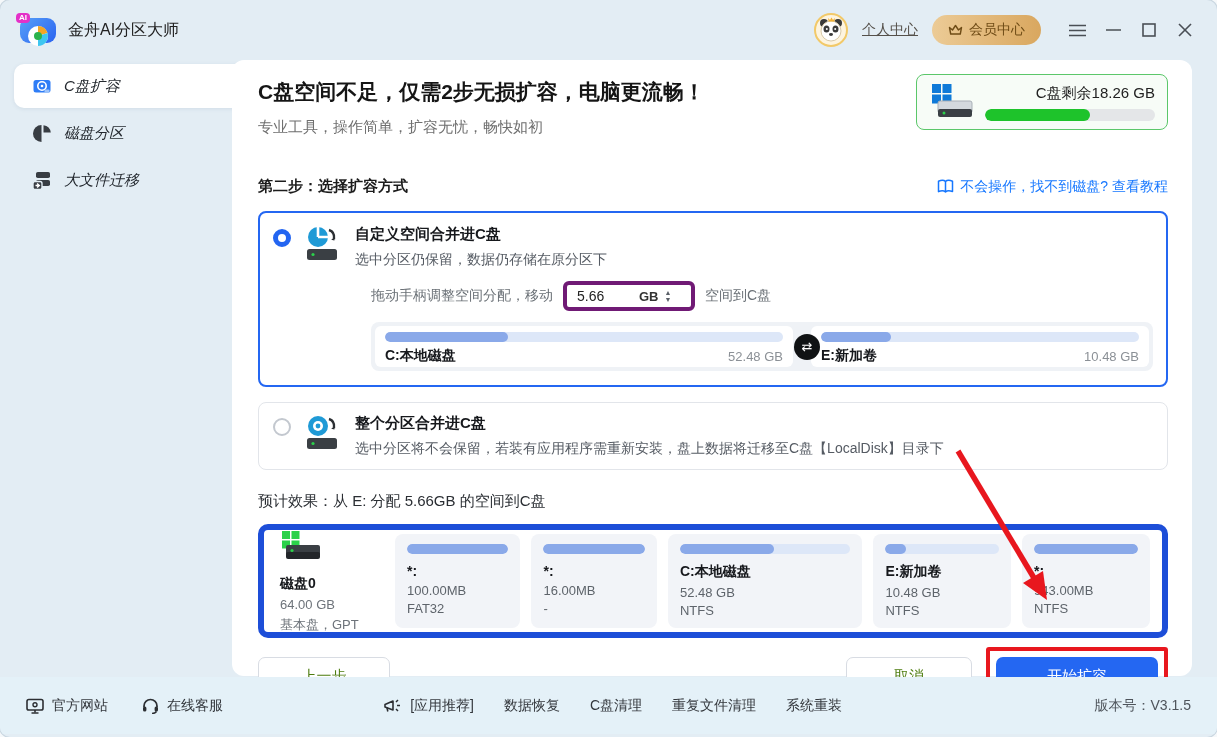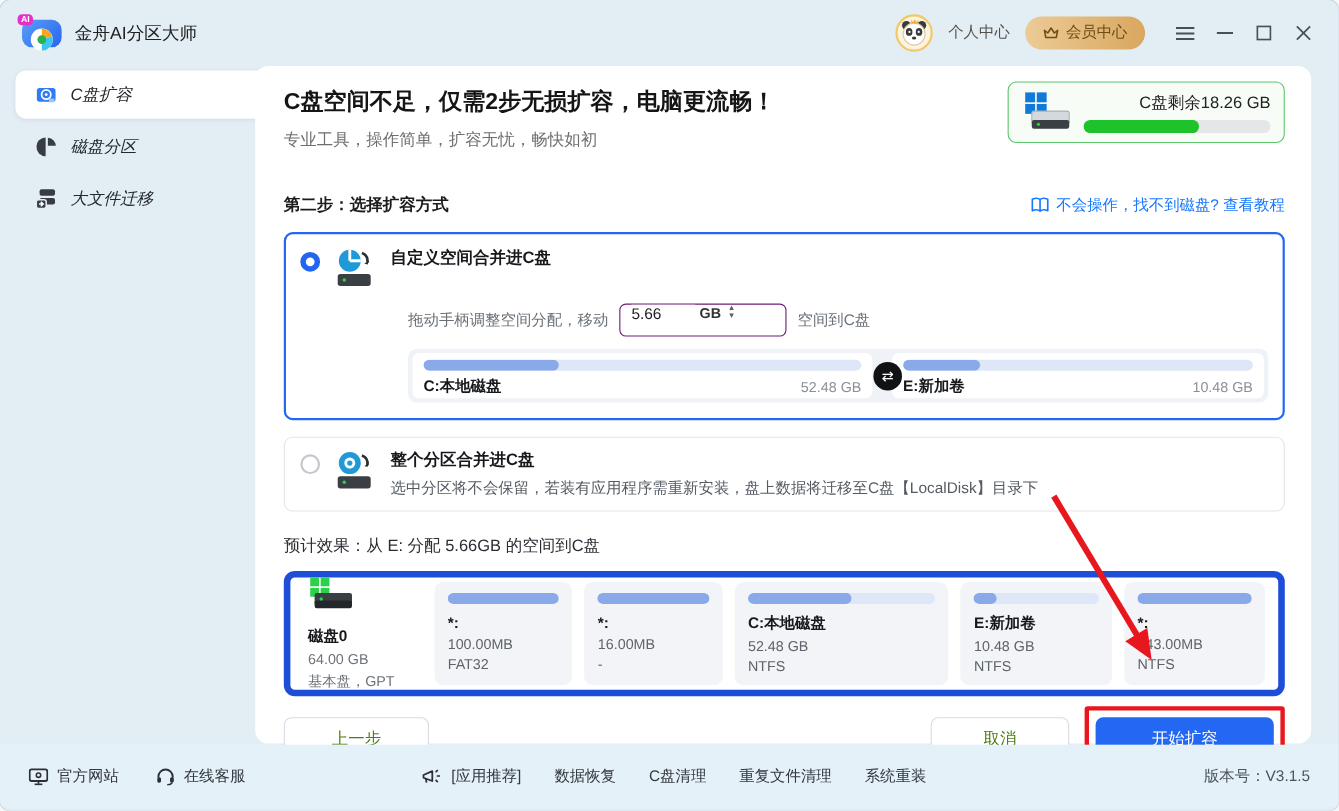--- a/index.html
+++ b/index.html
@@ -12,21 +12,21 @@
   .app-logo{ width:36px; height:25px; border-radius:9px; background:linear-gradient(135deg,#58a0f8,#2a63f0);
              position:relative; flex:0 0 auto; }
   .app-logo .pie{ position:absolute; left:7px; top:7px; }
   .app-logo .ai-badge{ position:absolute; left:-4px; top:-5px; background:#e430c8; color:#fff;
              font-size:8px; font-weight:bold; border-radius:4px; padding:1px 3px; line-height:1; }
   .app-title{ font-size:16px; color:#222; margin-left:12px; font-weight:500; }
   .titlebar-right{ margin-left:auto; display:flex; align-items:center; gap:14px; }
   .avatar{ width:34px; height:34px; border-radius:50%; background:#fdf4df; border:2px solid #f2c969;
            display:flex; align-items:center; justify-content:center; position:relative; }
   .avatar svg{ display:block; }
-  .user-center{ font-size:14px; color:#55504a; }
+  .user-center{ font-size:14px; color:#55504a;text-decoration:underline; }
   .vip-pill{ height:30px; border-radius:15px; background:linear-gradient(180deg,#eec removed); }
   .vip-pill{ background:linear-gradient(90deg,#eccb96,#d9a75f); display:flex; align-items:center;
              gap:6px; padding:0 16px; height:30px; border-radius:15px; color:#6f4c16; font-size:14px; cursor:pointer; }
   .win-btns{ display:flex; align-items:center; gap:8px; margin-left:8px; }
   .win-btn{ width:28px; height:28px; display:flex; align-items:center; justify-content:center; cursor:pointer; }
 
   
   .sidebar{ position:absolute; left:0; top:52px; bottom:57px; width:260px; padding:12px 14px;font-style:italic; }
   .side-item{ display:flex; align-items:center; gap:12px; height:44px; border-radius:10px;
               padding:0 18px; font-size:15px; color:#23282e; margin-bottom:3px; cursor:pointer; }
@@ -53,22 +53,22 @@
   .option{ border:1px solid #e2e5ea; border-radius:8px; margin-top:15px; padding:11px 14px; }
   .option.selected{ border:2px solid #2467f2; padding:12px 13px; }
   .opt-head{ display:flex; align-items:flex-start; gap:12px; }
   .radio{ width:18px; height:18px; border-radius:50%; border:2px solid #c3c8cf; background:#fff; margin-top:4px; flex:0 0 auto; cursor:pointer; }
   .radio.on{ border:5px solid #2365f1; }
   .opt-icon{ flex:0 0 auto; margin-top:1px; }
   .opt-title{ font-size:15px; font-weight:700; color:#16181c; }
   .opt-desc{ font-size:14px; color:#555b63; margin-top:7px; }
 
   .slider-row{ display:flex; align-items:center; gap:10px; margin:12px 0 0 98px; font-size:14px; color:#6a7076; }
-  .amount-box{ width:152px; height:30px; border:1px solid #701a75; border-radius:6px; background:#fff;
-               display:flex; align-items:flex-start; padding:0 6px 0 10px; gap:4px; }
+  .amount-box{ width:132px; height:30px; border:4px solid #701a75; border-radius:6px; background:#fff;
+               display:flex; align-items:center; padding:0 6px 0 10px; gap:4px; }
   .amount-box input{ width:58px; border:none; outline:none; font-size:14px; color:#222; font-family:inherit; }
   .amount-unit{ font-size:13px; color:#333; font-weight:600; }
   .stepper{ display:flex; flex-direction:column; line-height:1; margin-left:2px; cursor:pointer; }
   .stepper span{ font-size:7px; color:#5a6068; }
 
   .drives-panel{ position:relative; background:#eff2f6; border-radius:8px; margin:11px 0 2px 98px; height:49px;
                  display:flex; align-items:center; gap:18px; padding:0 4px; }
   .drive-box{ background:#fff; border-radius:6px; height:41px; padding:6px 10px 0 10px; }
   .drive-box.c{ width:418px; } .drive-box.e{ flex:1; }
   .drive-bar{ height:10px; border-radius:5px; background:#dde7f8; overflow:hidden; }
@@ -261,20 +261,21 @@
         <svg class="opt-icon" width="40" height="38" viewBox="0 0 40 38">
           <circle cx="15" cy="11" r="10" fill="#1f9ad6"></circle>
           <path d="M15 11 L15 1 M15 11 L25 11" stroke="#fff" stroke-width="2.6"></path>
           <path d="M26 4 q6 2 5 9" fill="none" stroke="#2c2f33" stroke-width="2.4"></path>
           <path d="M28.2 13.8 l3.2 0.6 0.4 -3.4 Z" fill="#2c2f33"></path>
           <rect x="4" y="23" width="30" height="11" rx="2.5" fill="#3a3f44"></rect>
           <circle cx="10" cy="28.5" r="1.6" fill="#2bd14a"></circle>
         </svg>
         <div>
           <div class="opt-title">自定义空间合并进C盘</div>
+          <div class="opt-desc">选中分区仍保留，数据仍存储在原分区下</div>
         </div>
       </div>
 
       <div class="slider-row">
         <span>拖动手柄调整空间分配，移动</span>
         <div class="amount-box">
           <input value="5.66" style="">
           <span class="amount-unit">GB</span>
           <span class="stepper">
               <span>▲</span>

